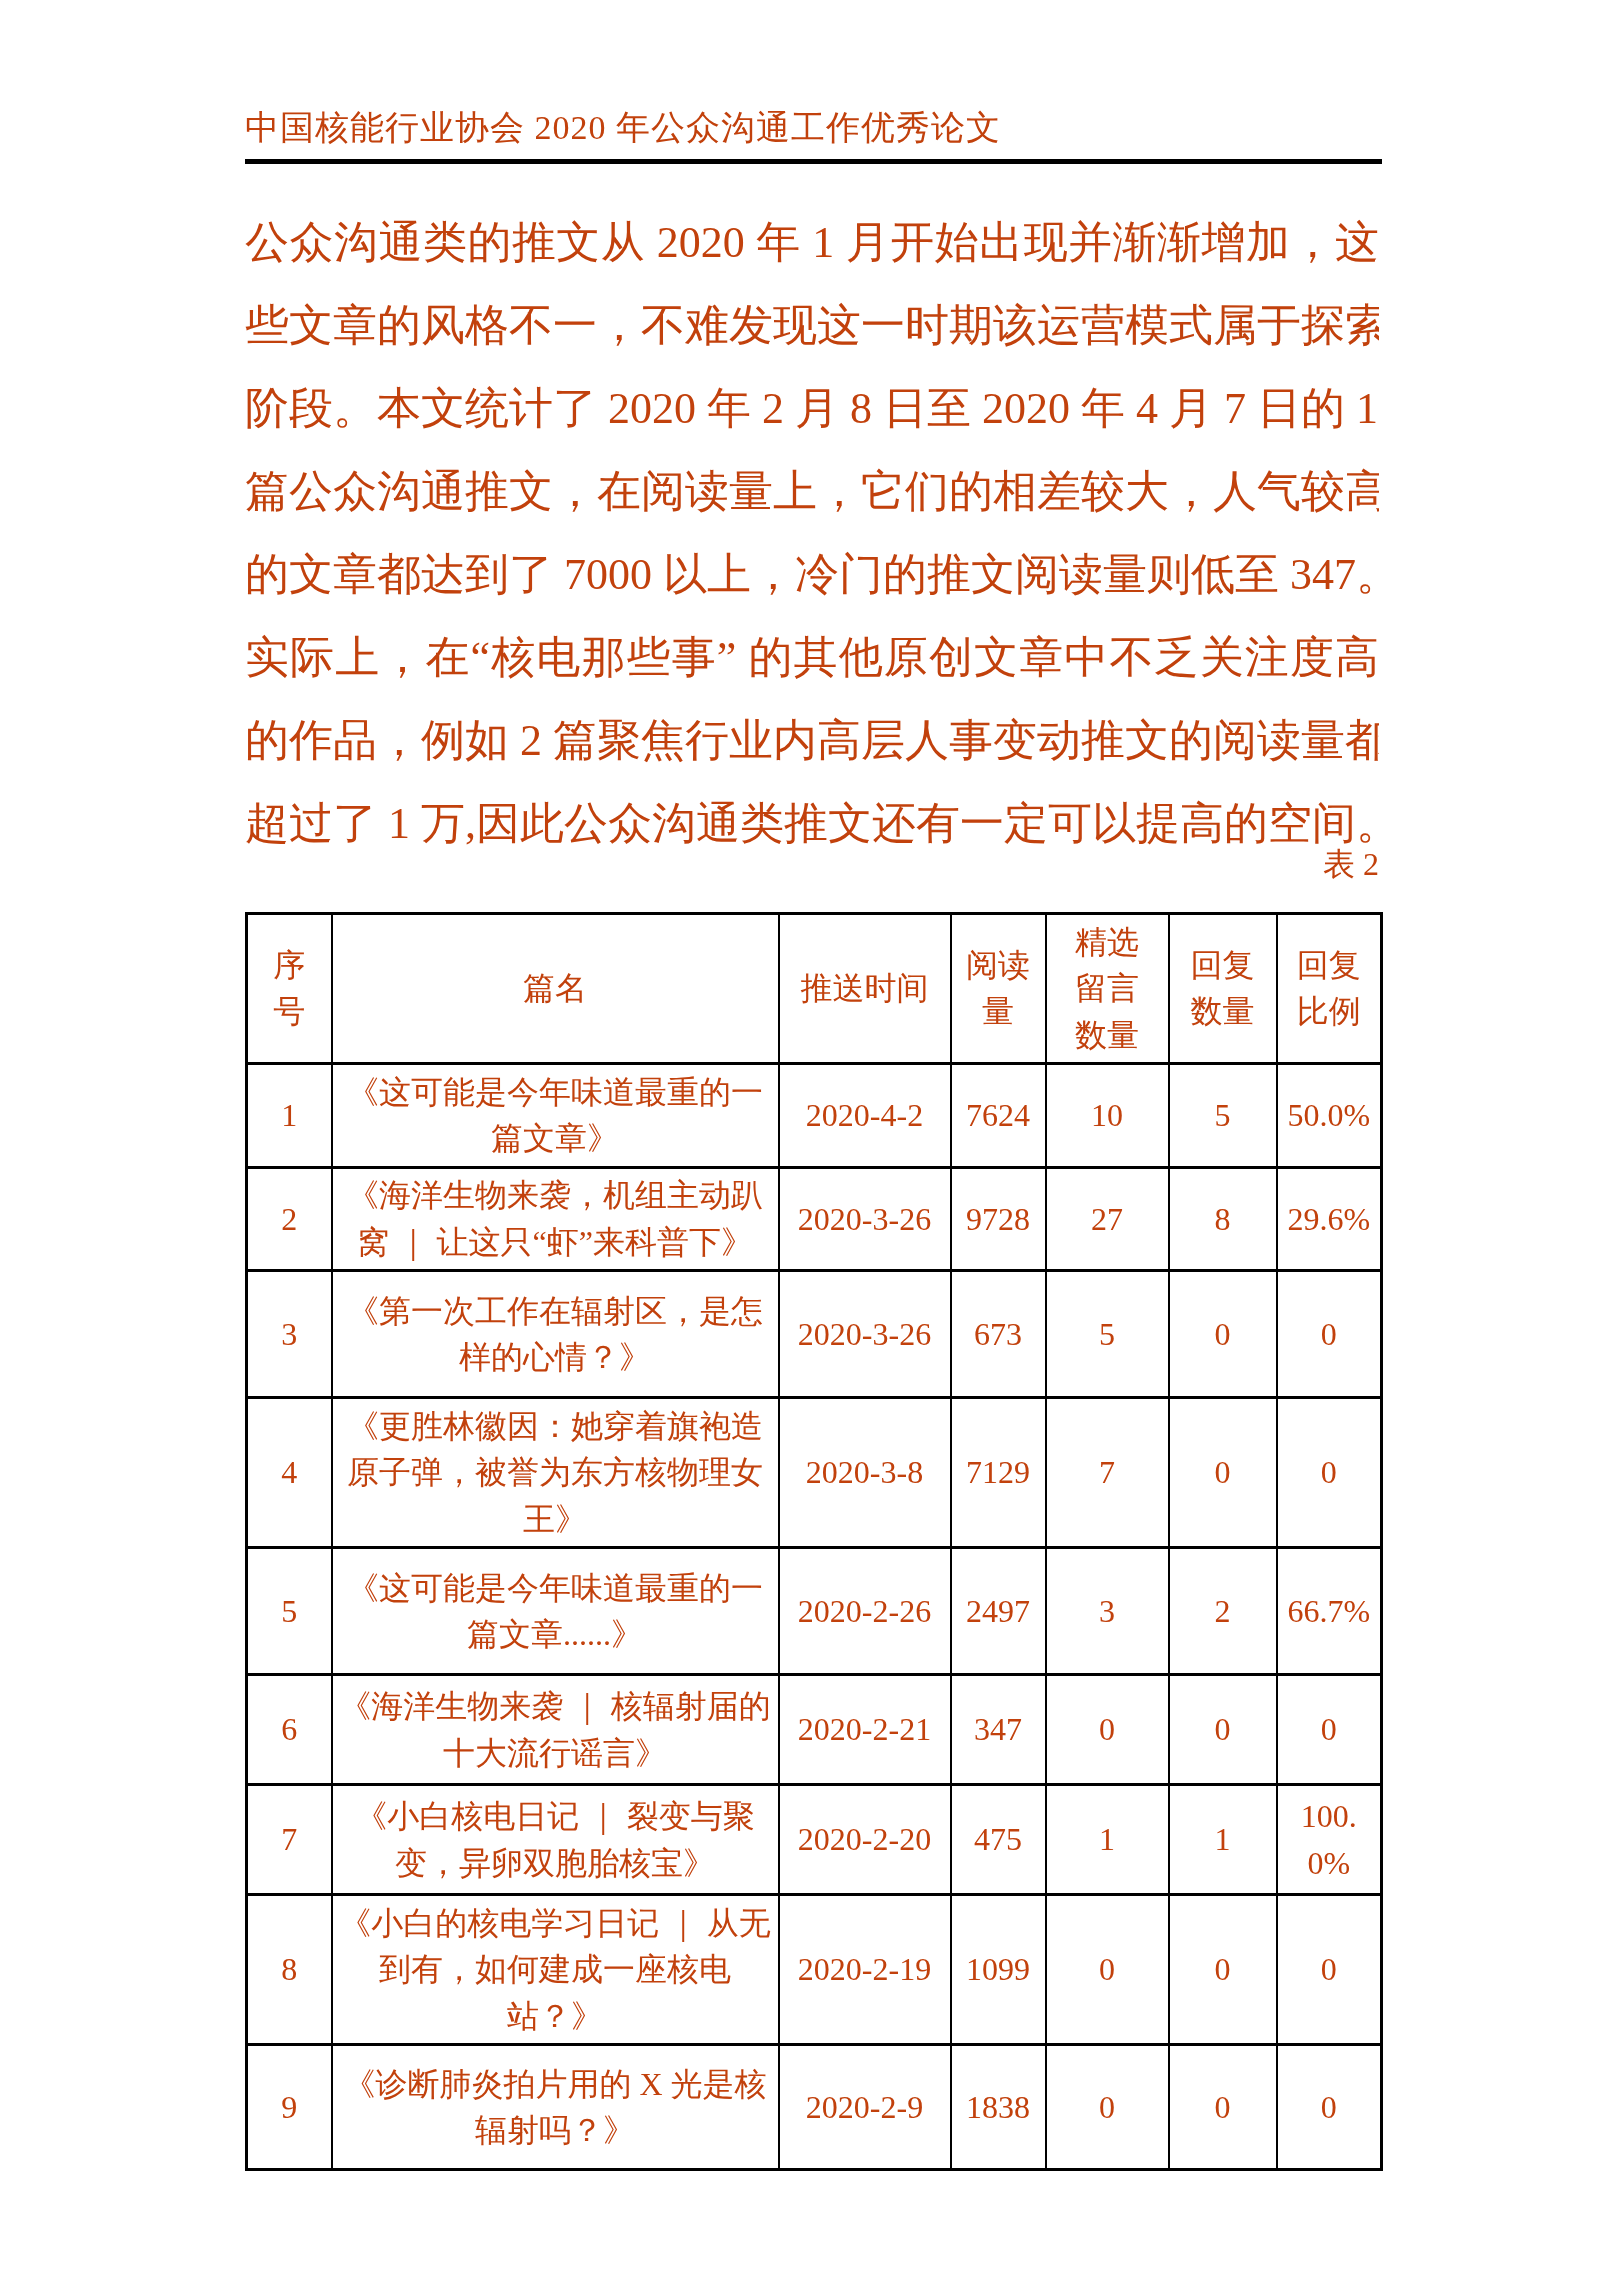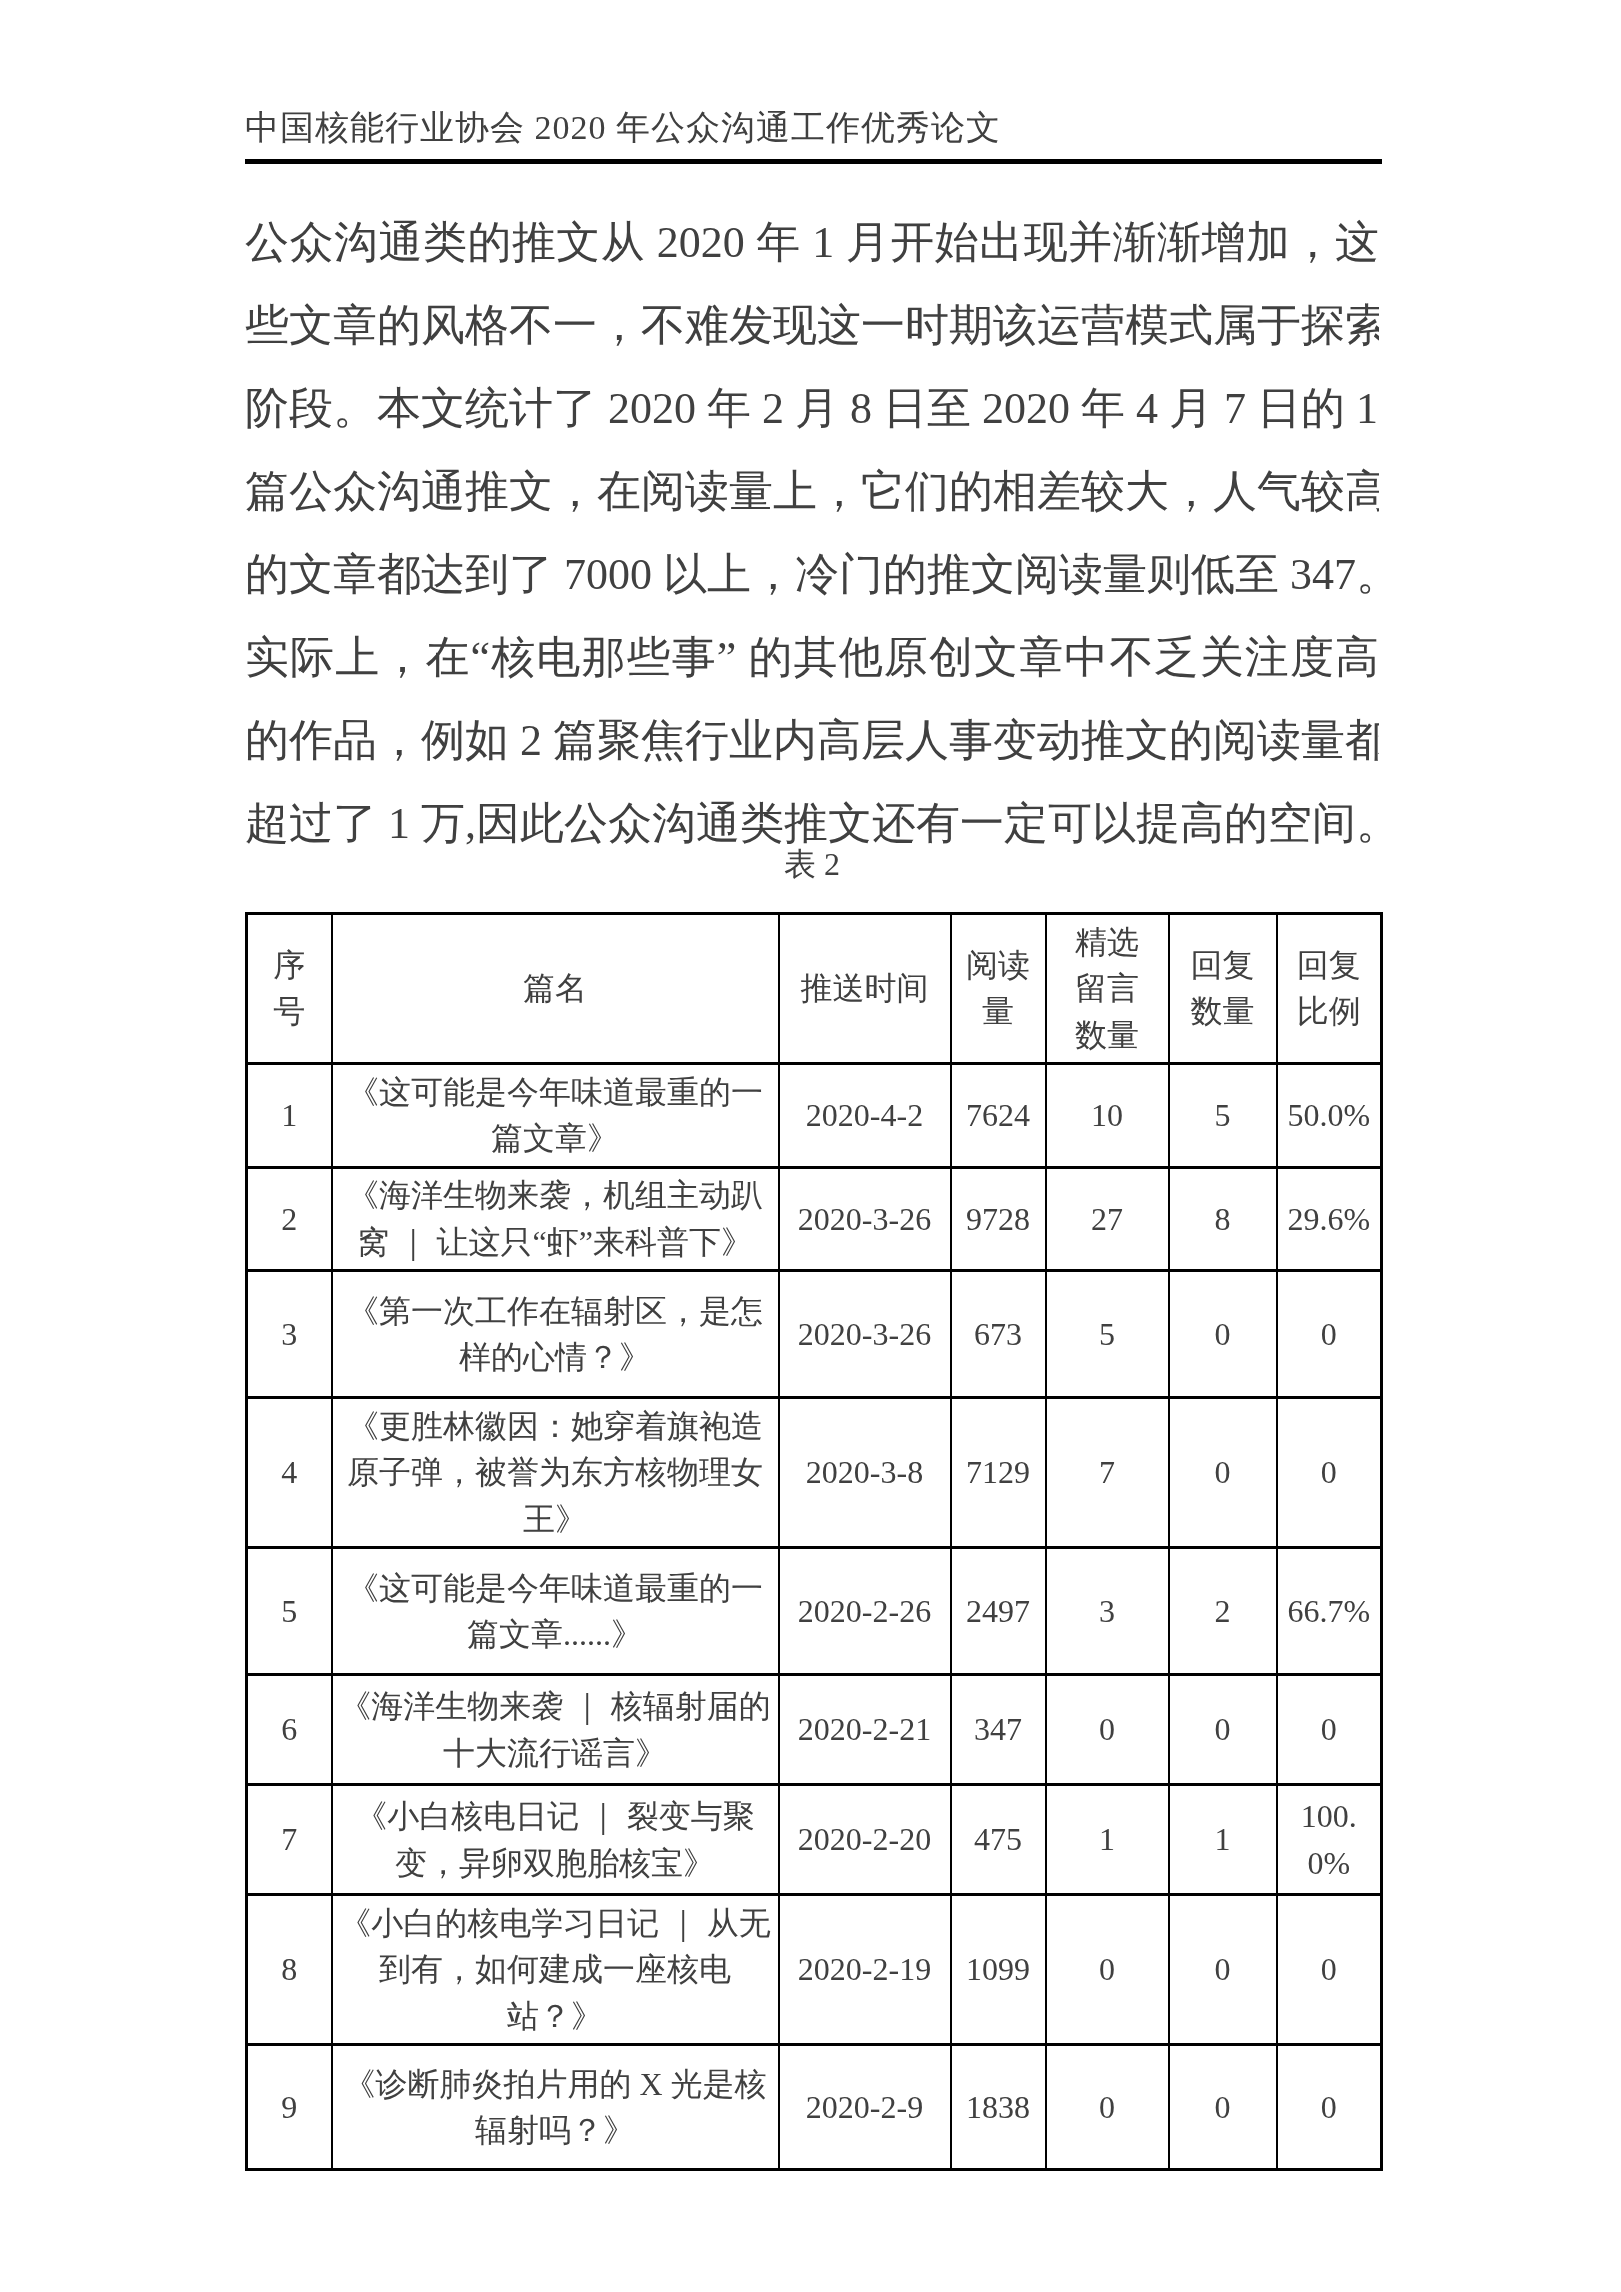--- a/index.html
+++ b/index.html
@@ -2,21 +2,21 @@
 <html><head>
 <meta charset="utf-8">
 <style>
   html,body { margin:0; padding:0; background:#888; }
   .page {
     position: relative;
     width: 1621px;
     height: 2293px;
     margin: 0 auto;
     background: #ffffff;
-    color: #404040;
+    color: #c2410c;
     font-family: "Liberation Serif", "DejaVu Serif", serif;
     overflow: hidden;
   }
   
   .doc-header {
     position: absolute;
     left: 245px;
     top: 106px;
     width: 1137px;
     font-size: 34px;
@@ -47,21 +47,21 @@
     text-align-last: justify;
     overflow: hidden;
     white-space: nowrap;
   }
   
   .table-caption {
     position: absolute;
     left: 245px;
     top: 843px;
     width: 1134px;
-    text-align: center;
+    text-align: right;
     font-size: 32px;
   }
   
   .data-table {
     position: absolute;
     left: 245px;
     top: 912px;
     width: 1134px;
     border-collapse: collapse;
     table-layout: fixed;

